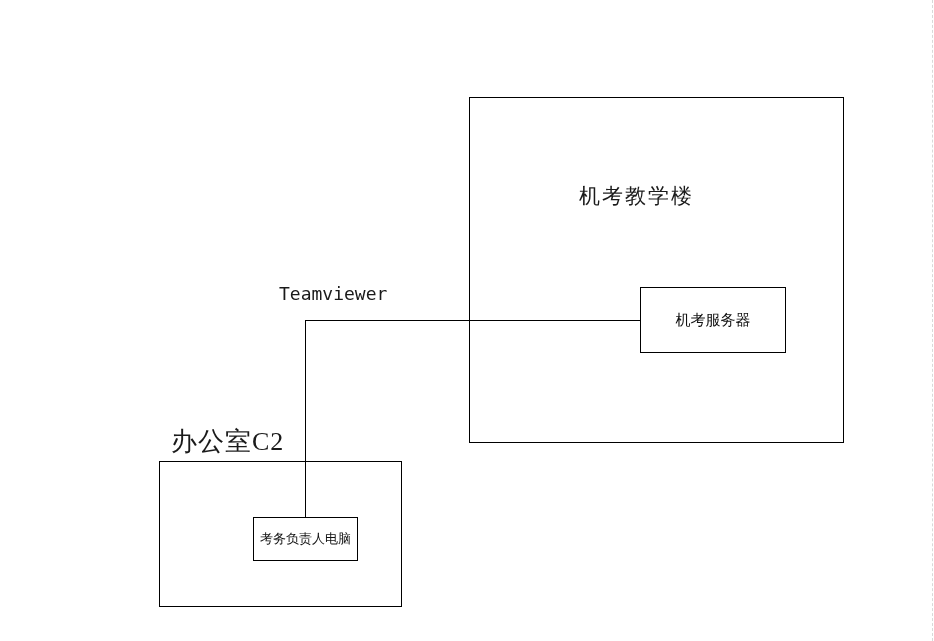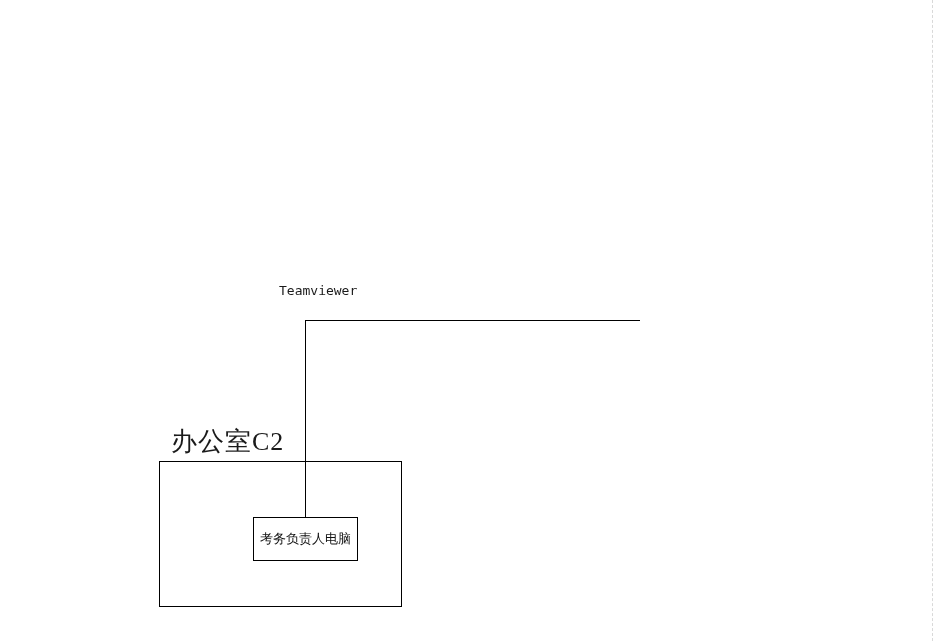--- a/index.html
+++ b/index.html
@@ -99,21 +99,21 @@
     font-family: "Liberation Sans", sans-serif;
     font-size: 13px;
     white-space: nowrap;
     color: #111111;
   }
   .connection-label {
     position: absolute;
     left: 279px;
     top: 283px;
     font-family: "DejaVu Sans Mono", monospace;
-    font-size: 13px;
+    font-size: 18px;
     color: #1a1a1a;
     z-index: 2;
   }
   .page-edge-right {
     position: absolute;
     top: 0;
     right: 1px;
     height: 100%;
     width: 0;
     border-left: 1px dashed #d9d9d9;
@@ -123,21 +123,27 @@
 </head>
 <body>
 
 <div id="canvas">
 
   <div class="line h-line"></div>
   <div class="line v-line"></div>
 
   <div class="connection-label">Teamviewer</div>
 
+  <div class="shape building-box">
+    <div class="building-label">机考教学楼</div>
+  </div>
 
+  <div class="shape server-box">
+    <span>机考服务器</span>
+  </div>
 
   <div class="office-label">办公室C2</div>
 
   <div class="shape office-box"></div>
 
   <div class="shape computer-box">
     <span>考务负责人电脑</span>
   </div>
 
   <div class="page-edge-right"></div>

